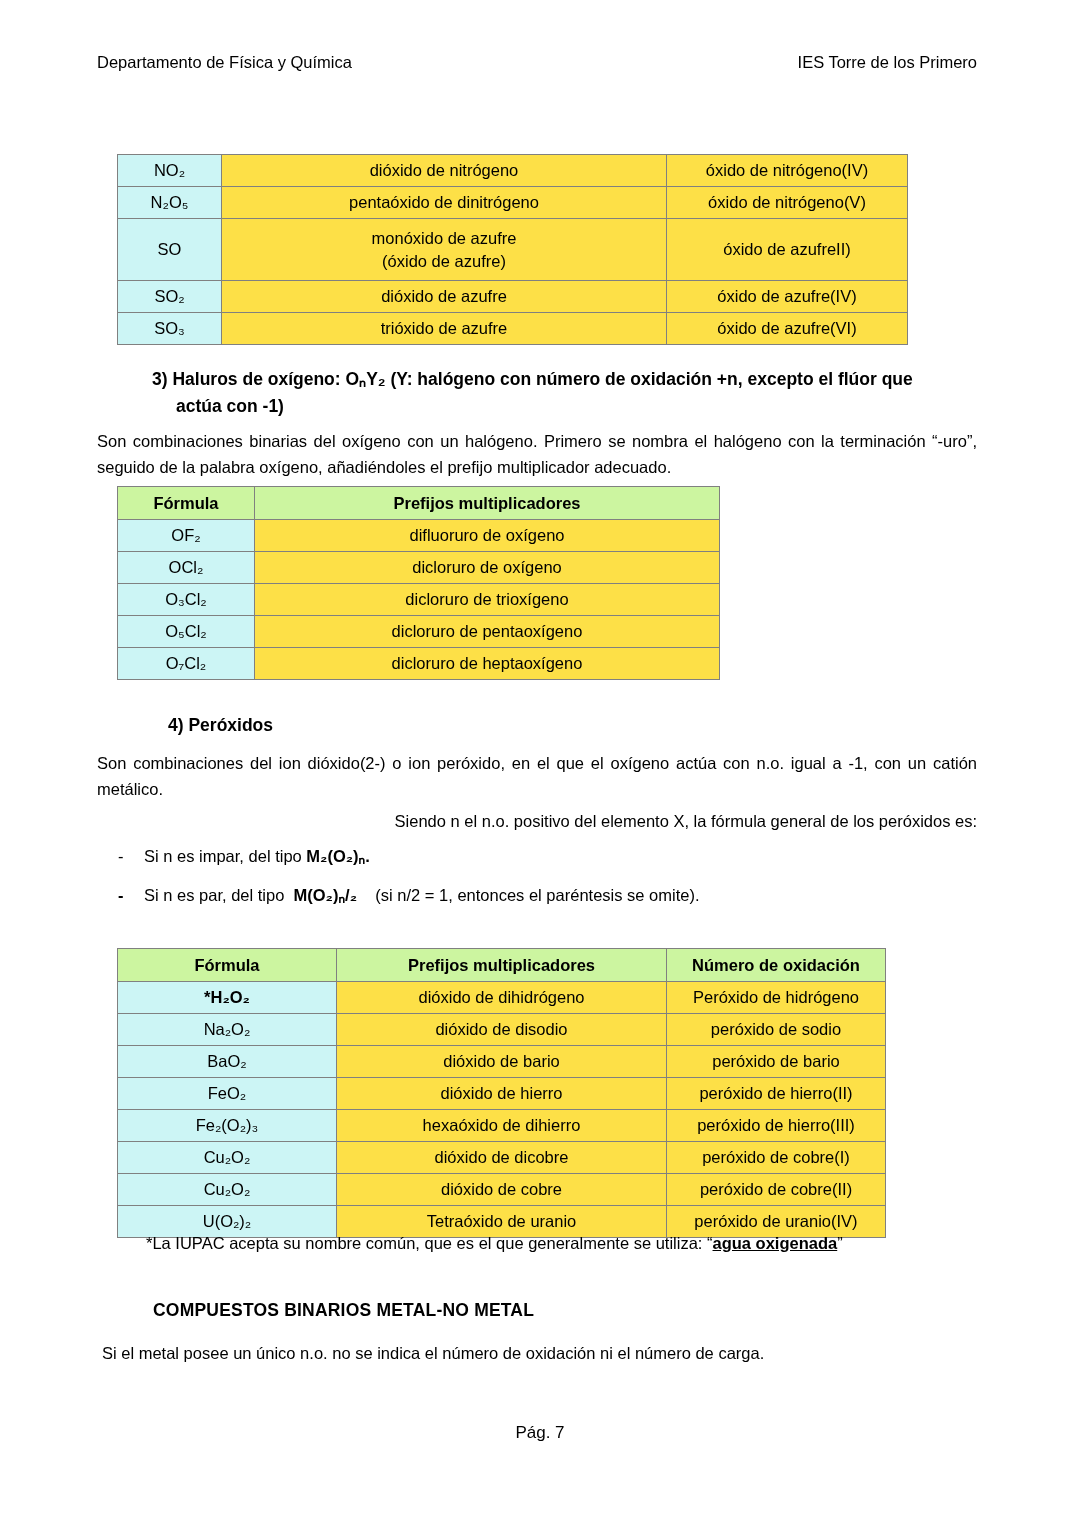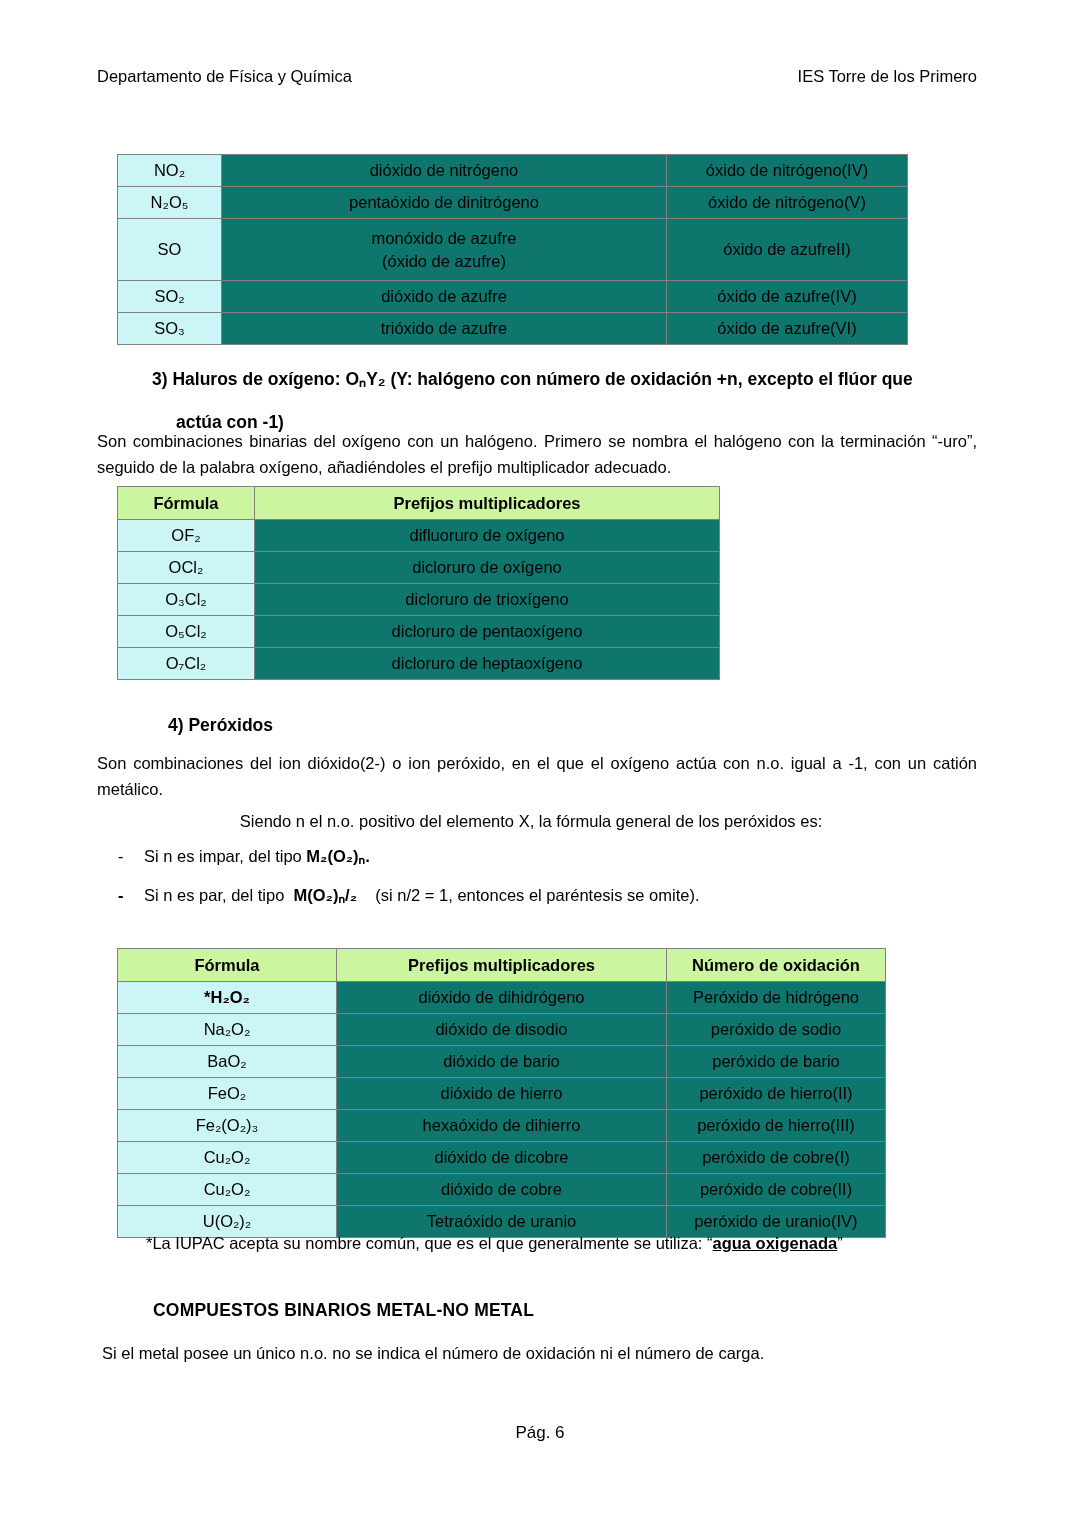--- a/index.html
+++ b/index.html
@@ -20,21 +20,21 @@
     left: 0; top: 0;
     width: 1080px;
     height: 1527px;
     overflow: hidden;
   }
 
   
   .doc-header {
     position: absolute;
     left: 97px;
-    top: 66px;
+    top: 52px;
     width: 880px;
     display: flex;
     justify-content: space-between;
     align-items: baseline;
     font-size: 16.5px;
     line-height: 20px;
   }
 
   
   .body-text {
@@ -73,21 +73,21 @@
     border-collapse: collapse;
     table-layout: fixed;
     font-size: 16.5px;
   }
   table.chem td, table.chem th {
     border: 1px solid #808080;
     padding: 0 6px;
     text-align: center;
     vertical-align: middle;
     font-weight: normal;
-    background: #0f766e;
+    background: #fde047;
   }
   table.chem th {
     font-weight: bold;
     background: #ccf5a0;
     height: 32px;
   }
   table.chem td.fcol {
     background: #ccf5f5;
   }
   table.chem td { height: 31px; }
@@ -180,21 +180,21 @@
       <tr>
         <td class="fcol">SO₃</td>
         <td>trióxido de azufre</td>
         <td>óxido de azufre(VI)</td>
       </tr>
     </tbody>
   </table>
 
   <div class="heading" style="left:152px; top:366px; width:830px;">
     <span>3) Haluros de oxígeno: OₙY₂ (Y: halógeno con número de oxidación +n, excepto el flúor que</span>
-    <span class="cont" style="padding-left:24px;margin-top:16px;">actúa con -1)</span>
+    <span class="cont" style="padding-left:24px;">actúa con -1)</span>
   </div>
 
   <div class="body-text" style="left:97px; top:428px; width:880px;">Son combinaciones binarias del oxígeno con un halógeno. Primero se nombra el halógeno con la terminación “-uro”, seguido de la palabra oxígeno, añadiéndoles el prefijo multiplicador adecuado.</div>
 
   <table class="chem" id="table-haluros">
     <thead>
       <tr>
         <th>Fórmula</th>
         <th>Prefijos multiplicadores</th>
       </tr>
@@ -220,21 +220,21 @@
         <td class="fcol">O₇Cl₂</td>
         <td>dicloruro de heptaoxígeno</td>
       </tr>
     </tbody>
   </table>
 
   <div class="heading" style="left:168px; top:712px;">4) Peróxidos</div>
 
   <div class="body-text" style="left:97px; top:750px; width:880px;">Son combinaciones del ion dióxido(2-) o ion peróxido, en el que el oxígeno actúa con n.o. igual a  -1, con un catión metálico.</div>
 
-  <div class="body-text" style="left:91px; top:808px; width:880px; text-align:center;">Siendo n el n.o. positivo del elemento X, la fórmula general de los peróxidos es:</div>
+  <div class="body-text" style="left:97px; top:808px; width:880px; text-align:right;">Siendo n el n.o. positivo del elemento X, la fórmula general de los peróxidos es:</div>
 
   <div class="bullet-row" style="left:118px; top:843px;">
     <span class="dash">-</span>
     <span class="btxt">Si n es impar, del tipo </span>
     <b class="fml">M₂(O₂)ₙ.</b>
   </div>
 
   <div class="bullet-row" style="left:118px; top:882px;">
     <span class="dash strong">-</span>
     <span class="btxt">Si n es par, del tipo  </span>
@@ -295,15 +295,15 @@
   </table>
 
   <div class="footnote">
     <span>*La IUPAC acepta su nombre común, que es el que generalmente se utiliza: “</span><u>agua oxigenada</u><span>”</span>
   </div>
 
   <div class="section-title">COMPUESTOS BINARIOS METAL-NO METAL</div>
 
   <div class="body-text" style="left:102px; top:1340px; width:880px; text-align:left;">Si el metal posee un único n.o. no se indica el número de oxidación ni el número de carga.</div>
 
-  <div class="page-footer">Pág. 6</div>
+  <div class="page-footer">Pág. 7</div>
 
 </div>
 
 </body></html>

